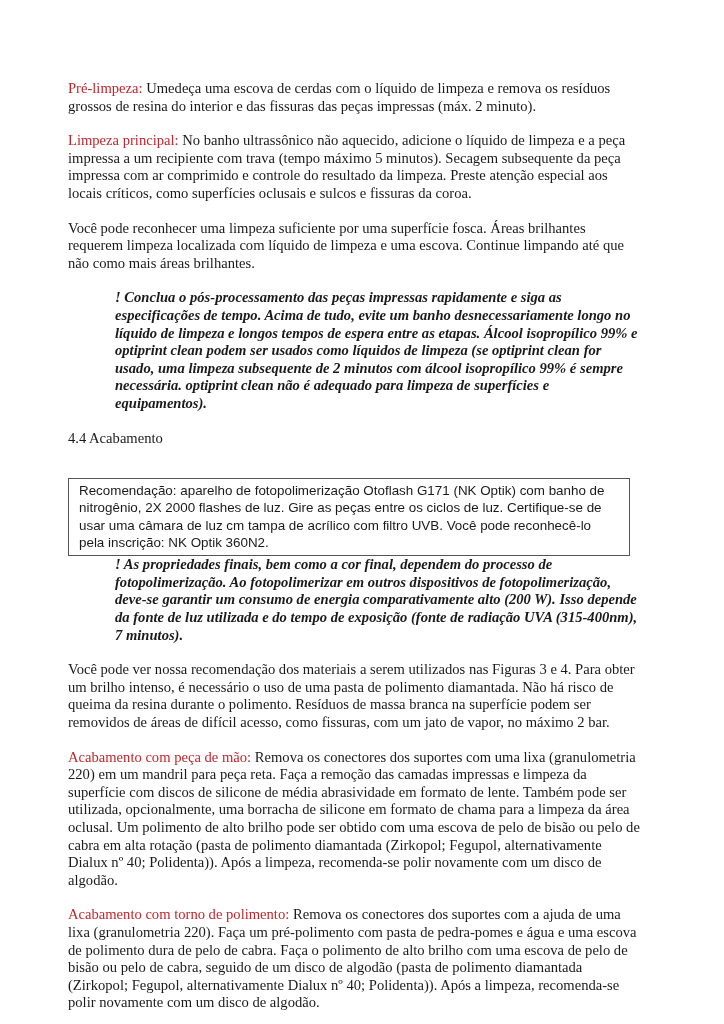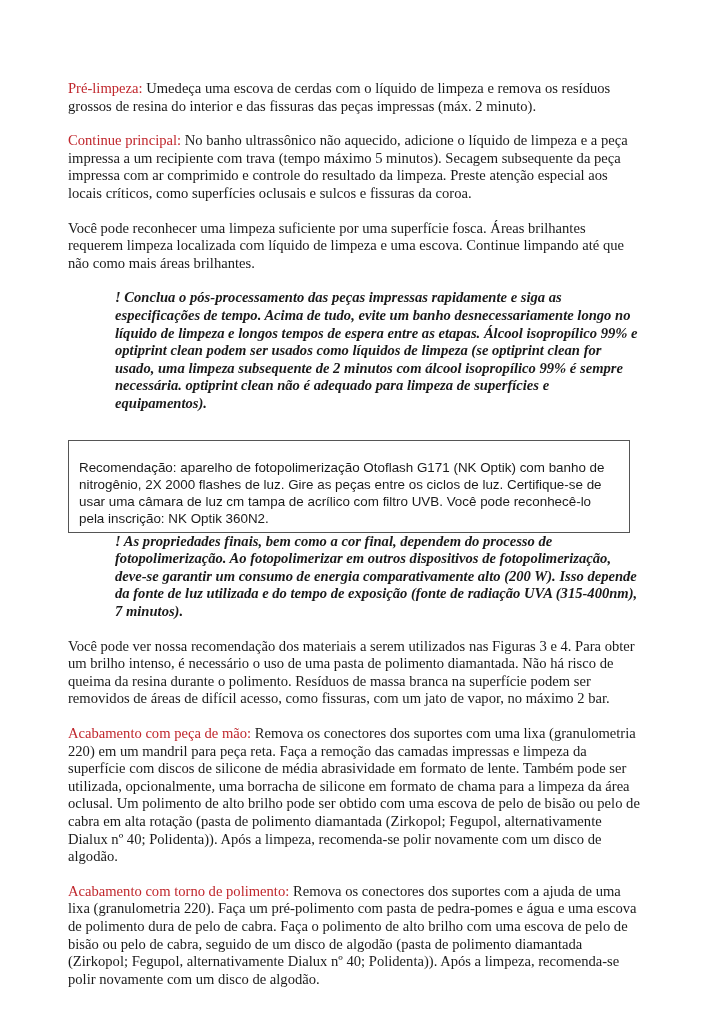--- a/index.html
+++ b/index.html
@@ -33,53 +33,54 @@
     .gap { height: 17px; }
     .warn {
       font-weight: bold;
       font-style: italic;
       font-size: 14.6px;
       line-height: 17.6px;
       margin-left: 47px;
     }
     .box {
       border: 1.5px solid #555555;
-      margin-top: 10px;
-      padding: 18px 10px 4px 10px;
+      margin-top: 31px;
+      padding: 3px 10px 4px 10px;
       width: 540px;
       font-family: "Liberation Sans", "DejaVu Sans", sans-serif;
       font-size: 13.4px;
       line-height: 17.3px;
     }
     .heading {
       font-size: 14.6px;
       line-height: 17.6px;
     }
   </style>
 </head>
 <body>
 
 <div class="page">
 
   <p><span class="red">Pré-limpeza:</span><span> Umedeça uma escova de cerdas com o líquido de limpeza e remova os resíduos grossos de resina do interior e das fissuras das peças impressas (máx. 2 minuto).</span></p>
 
   <div class="gap"></div>
 
-  <p><span class="red">Continue principal:</span><span> No banho ultrassônico não aquecido, adicione o líquido de limpeza e a peça impressa a um recipiente com trava (tempo máximo 5 minutos). Secagem subsequente da peça impressa com ar comprimido e controle do resultado da limpeza. Preste atenção especial aos locais críticos, como superfícies oclusais e sulcos e fissuras da coroa.</span></p>
+  <p><span class="red">Limpeza principal:</span><span> No banho ultrassônico não aquecido, adicione o líquido de limpeza e a peça impressa a um recipiente com trava (tempo máximo 5 minutos). Secagem subsequente da peça impressa com ar comprimido e controle do resultado da limpeza. Preste atenção especial aos locais críticos, como superfícies oclusais e sulcos e fissuras da coroa.</span></p>
 
   <div class="gap"></div>
 
   <p>Você pode reconhecer uma limpeza suficiente por uma superfície fosca. Áreas brilhantes requerem limpeza localizada com líquido de limpeza e uma escova. Continue limpando até que não como mais áreas brilhantes.</p>
 
   <div class="gap"></div>
 
   <p class="warn">! Conclua o pós-processamento das peças impressas rapidamente e siga as especificações de tempo. Acima de tudo, evite um banho desnecessariamente longo no líquido de limpeza e longos tempos de espera entre as etapas. Álcool isopropílico 99% e optiprint clean podem ser usados como líquidos de limpeza (se optiprint clean for usado, uma limpeza subsequente de 2 minutos com álcool isopropílico 99% é sempre necessária. optiprint clean não é adequado para limpeza de superfícies e equipamentos).</p>
 
   <div class="gap"></div>
 
+  <p class="heading">4.4 Acabamento</p>
 
   <div class="box">Recomendação: aparelho de fotopolimerização Otoflash G171 (NK Optik) com banho de nitrogênio, 2X 2000 flashes de luz. Gire as peças entre os ciclos de luz. Certifique-se de usar uma câmara de luz cm tampa de acrílico com filtro UVB. Você pode reconhecê-lo pela inscrição: NK Optik 360N2.</div>
 
   <p class="warn">! As propriedades finais, bem como a cor final, dependem do processo de fotopolimerização. Ao fotopolimerizar em outros dispositivos de fotopolimerização, deve-se garantir um consumo de energia comparativamente alto (200 W). Isso depende da fonte de luz utilizada e do tempo de exposição (fonte de radiação UVA (315-400nm), 7 minutos).</p>
 
   <div class="gap"></div>
 
   <p>Você pode ver nossa recomendação dos materiais a serem utilizados nas Figuras 3 e 4. Para obter um brilho intenso, é necessário o uso de uma pasta de polimento diamantada. Não há risco de queima da resina durante o polimento. Resíduos de massa branca na superfície podem ser removidos de áreas de difícil acesso, como fissuras, com um jato de vapor, no máximo 2 bar.</p>
 
   <div class="gap"></div>

